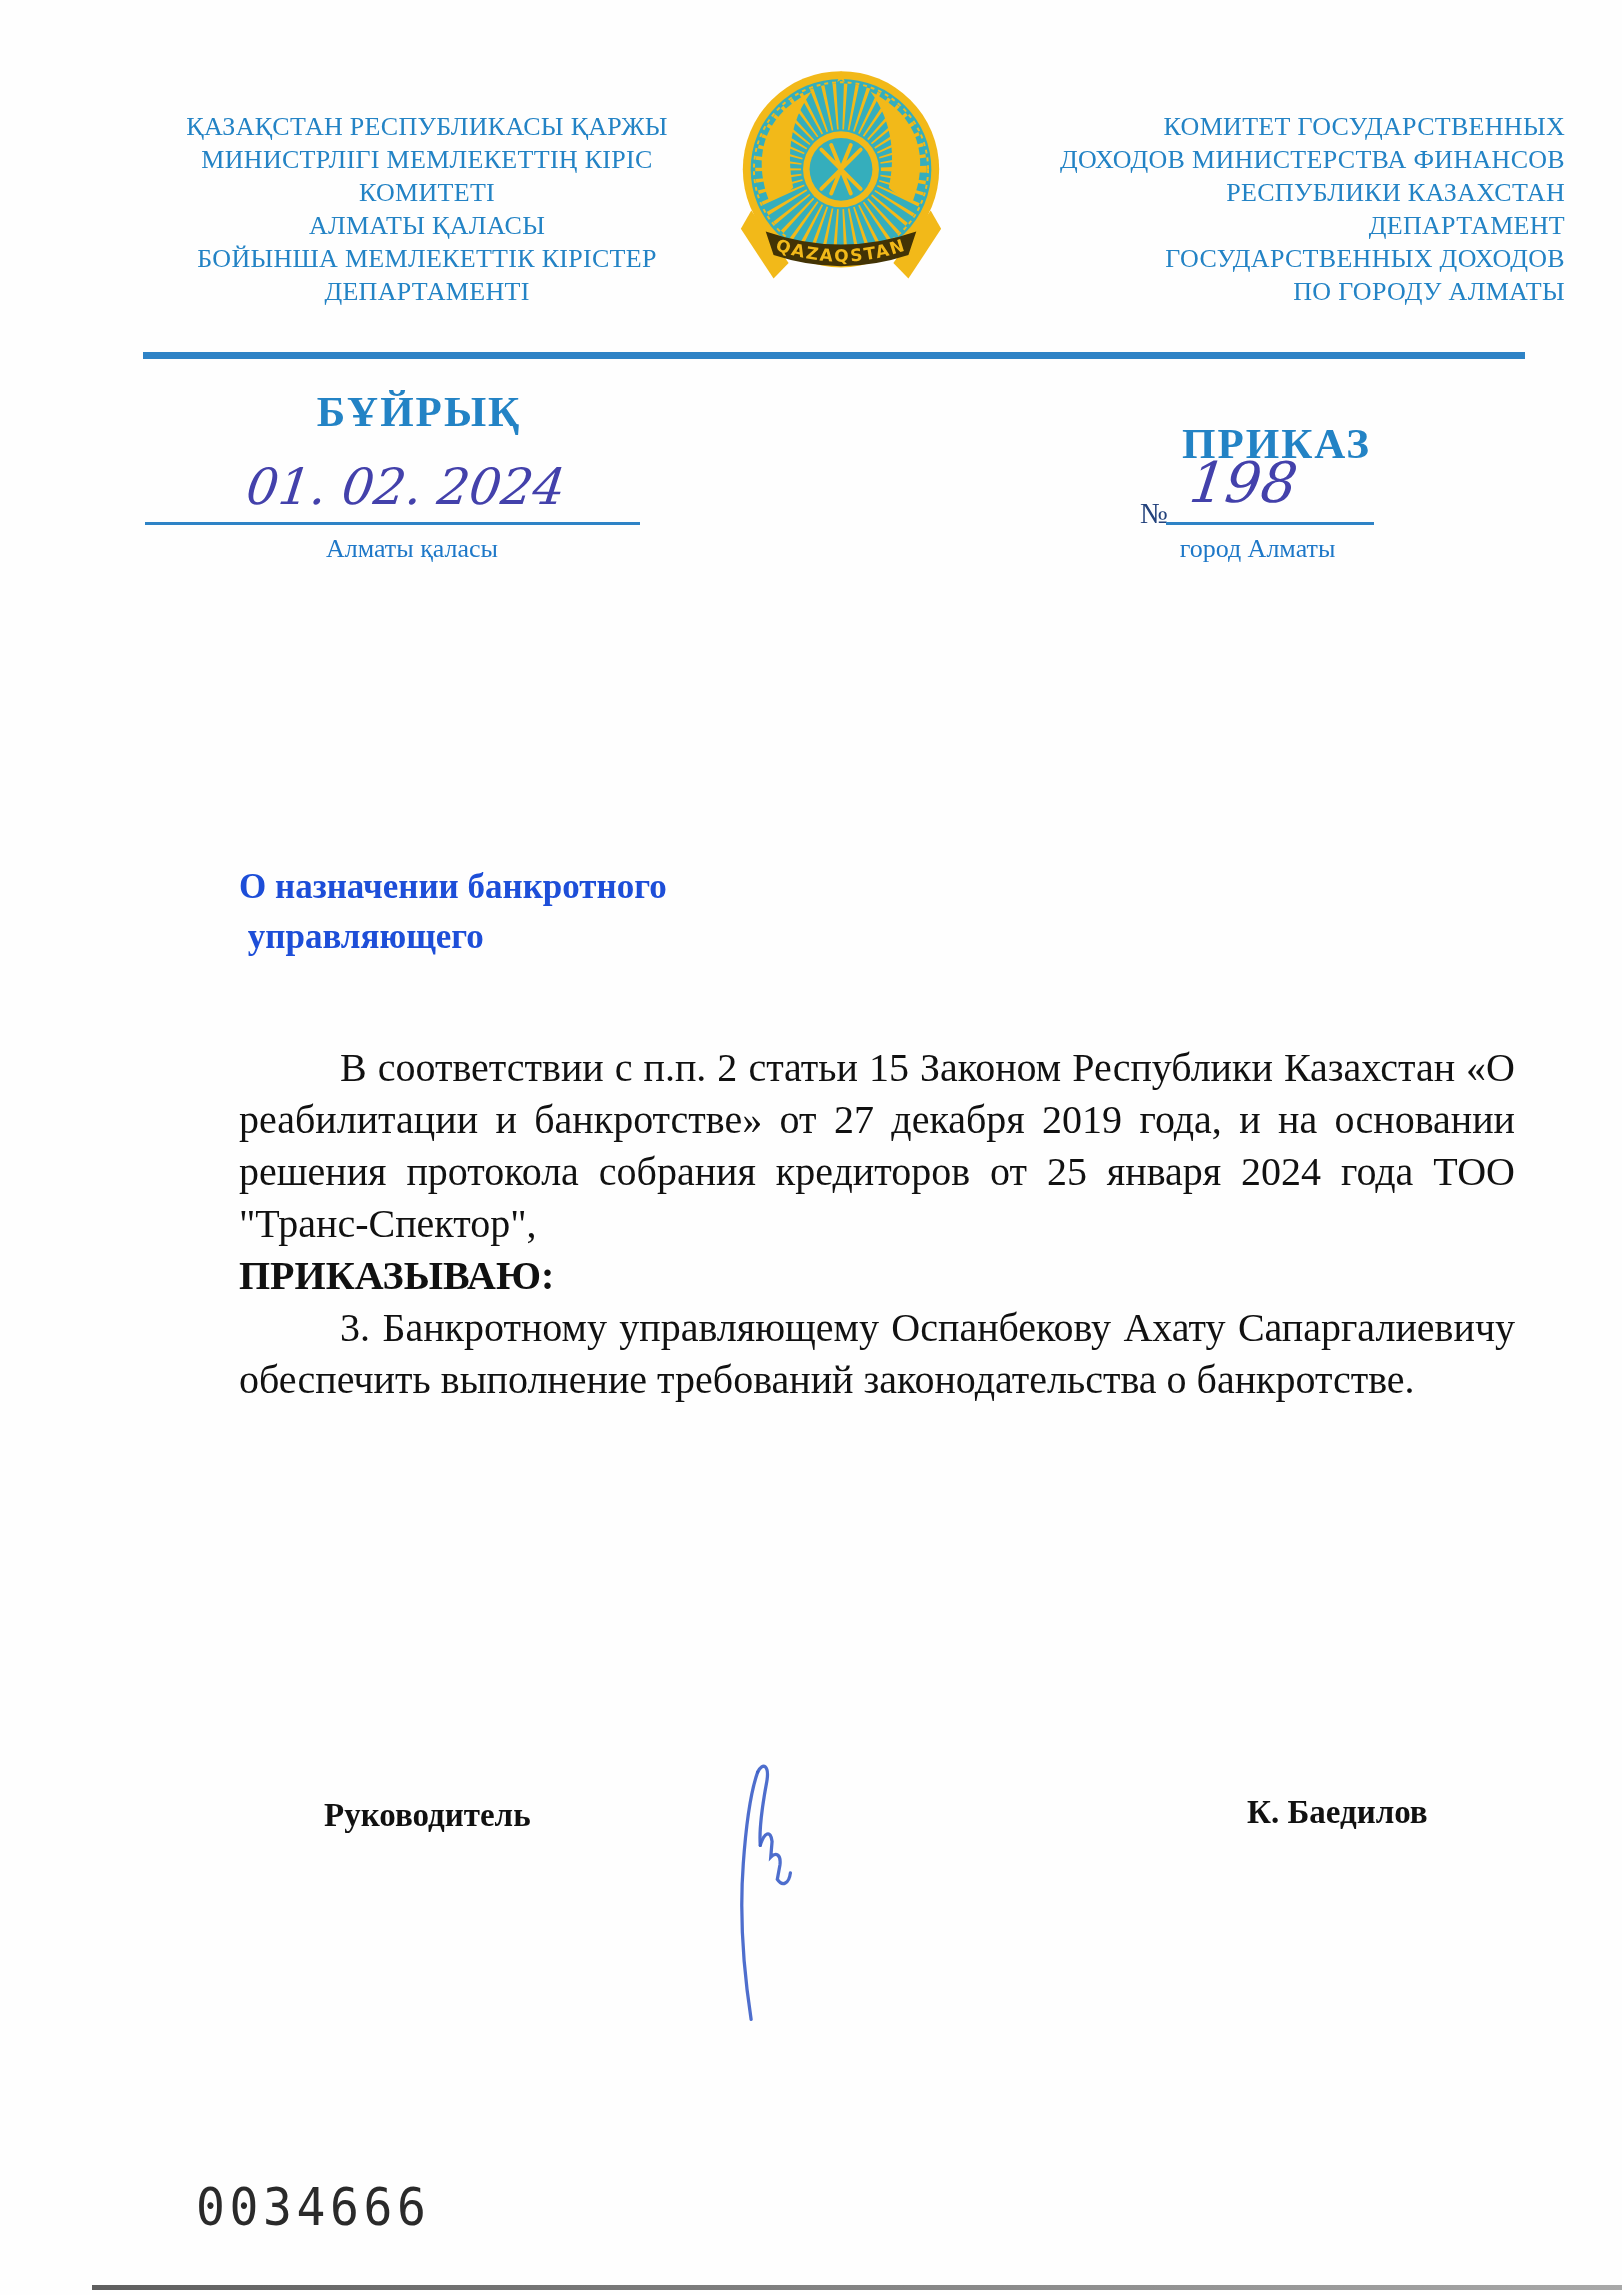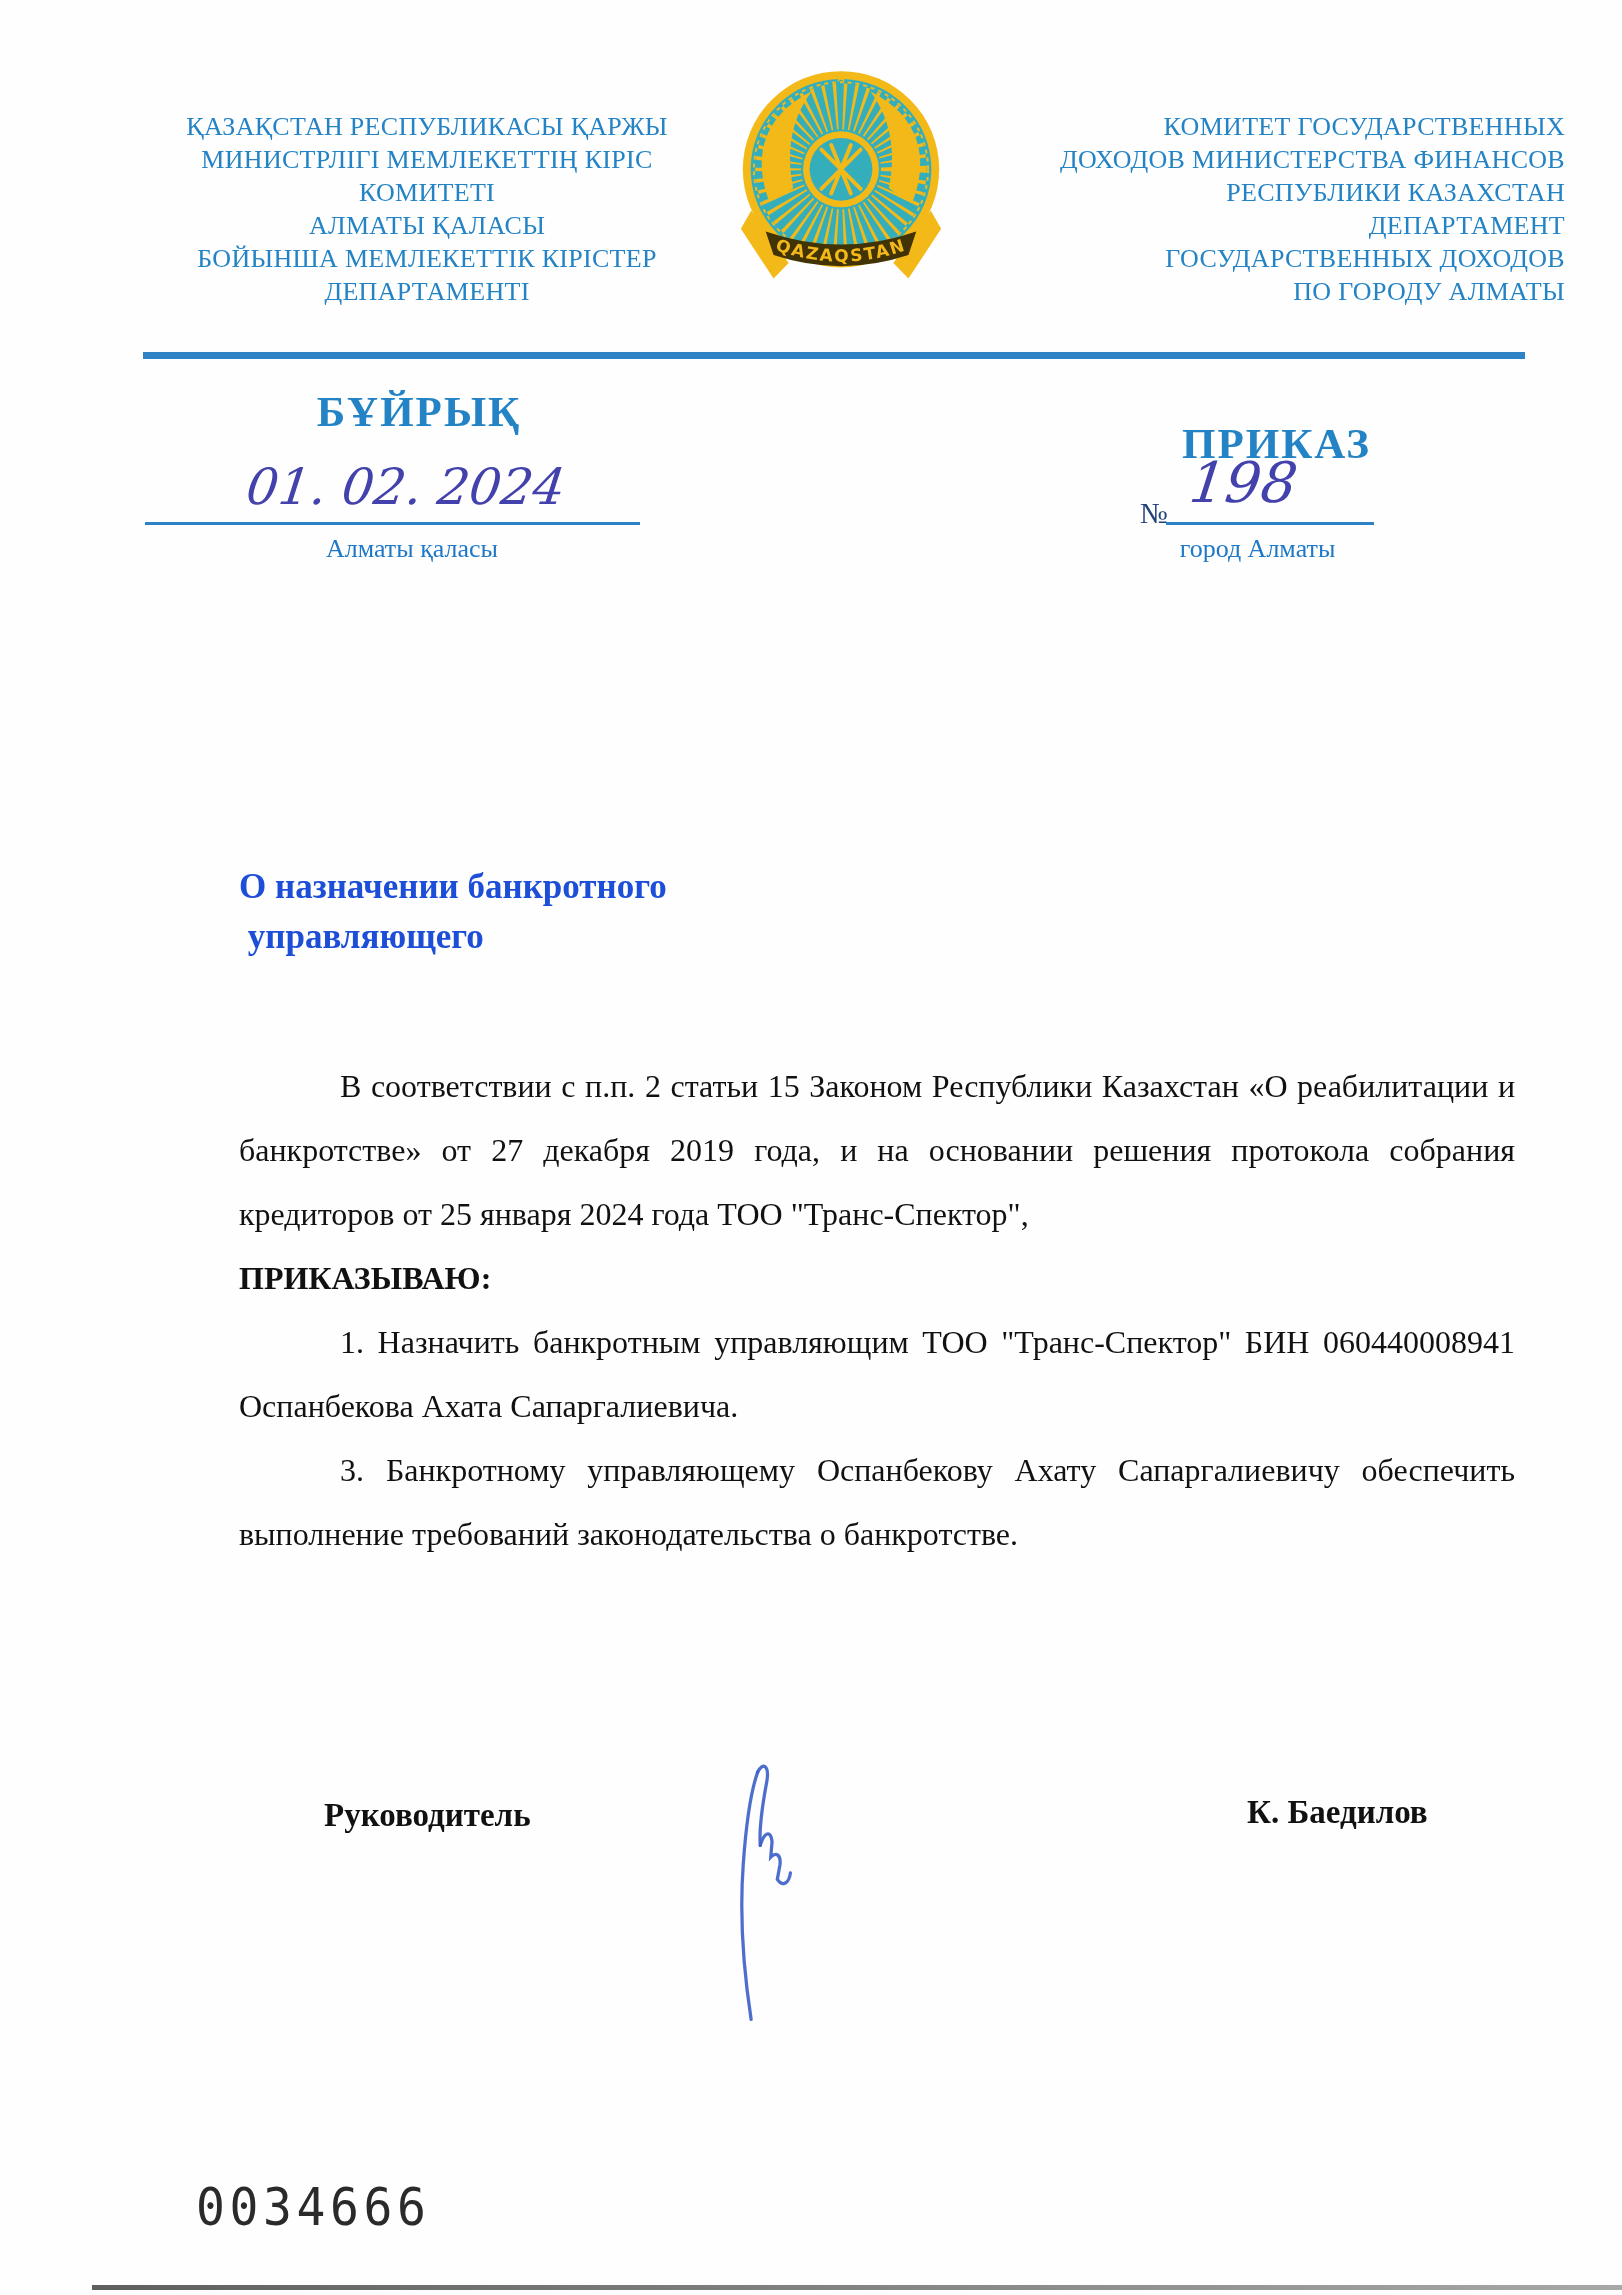--- a/index.html
+++ b/index.html
@@ -76,23 +76,22 @@
 
   
   .doc-title {
     left:239px; top:862px; width:537px;
     font-size:35px; font-weight:bold; line-height:50px;
     white-space:pre-wrap;
     color:#1d4ed8;
   }
   .body-text {
     left:239px; top:1042px; width:1276px;
-    font-size:32px; line-height:64px;
+    font-size:40px; line-height:52px;
     text-align:justify;
-    margin-top:12px;
   }
   .body-text p { margin:0; }
   .p-indent { text-indent:101px; }
   .order-word { font-weight:bold; }
 
   
   .sig-role { left:324px;  top:1797px; font-size:33px; font-weight:bold; }
   .sig-name { left:1247px; top:1794px; font-size:33px; font-weight:bold; }
   .sig-ink  { left:717px; top:1759px; width:118px; height:265px; }
   .sig-path { fill:none; stroke:var(--signature-blue,#3f62c9); stroke-width:5; stroke-linecap:round; opacity:0.92; }
@@ -162,21 +161,20 @@
 <div class="abs handwritten hw-number">198</div>
 <div class="abs num-underline"></div>
 <div class="abs place-label num-label">город Алматы</div>
 
 <div class="abs doc-title">О назначении банкротного
  управляющего</div>
 
 <div class="abs body-text">
   <p class="p-indent">В соответствии с п.п. 2 статьи 15 Законом Республики Казахстан «О реабилитации и банкротстве» от 27 декабря 2019 года, и на основании решения протокола собрания кредиторов от 25 января 2024 года ТОО "Транс-Спектор",</p>
   <p class="order-word">ПРИКАЗЫВАЮ:</p>
-  <p class="p-indent">1. Назначить банкротным управляющим ТОО "Транс-Спектор" БИН 060440008941 Оспанбекова Ахата Сапаргалиевича.</p>
   <p class="p-indent">3. Банкротному управляющему Оспанбекову Ахату Сапаргалиевичу обеспечить выполнение требований законодательства о банкротстве.</p>
 </div>
 
 <div class="abs sig-role">Руководитель</div>
 
 <svg class="abs sig-ink" viewBox="0 0 180 405" aria-hidden="true">
   <path class="sig-path" d="M52,398 C40,320 34,240 40,160 C44,104 52,48 62,20"></path>
   <path class="sig-path" d="M62,20 C70,4 80,10 76,34 C70,66 64,108 66,132"></path>
   <path class="sig-path" d="M66,132 C72,112 82,108 84,126 L82,150 C90,142 98,146 96,162 L92,184 C100,196 110,190 112,174"></path>
 </svg>

